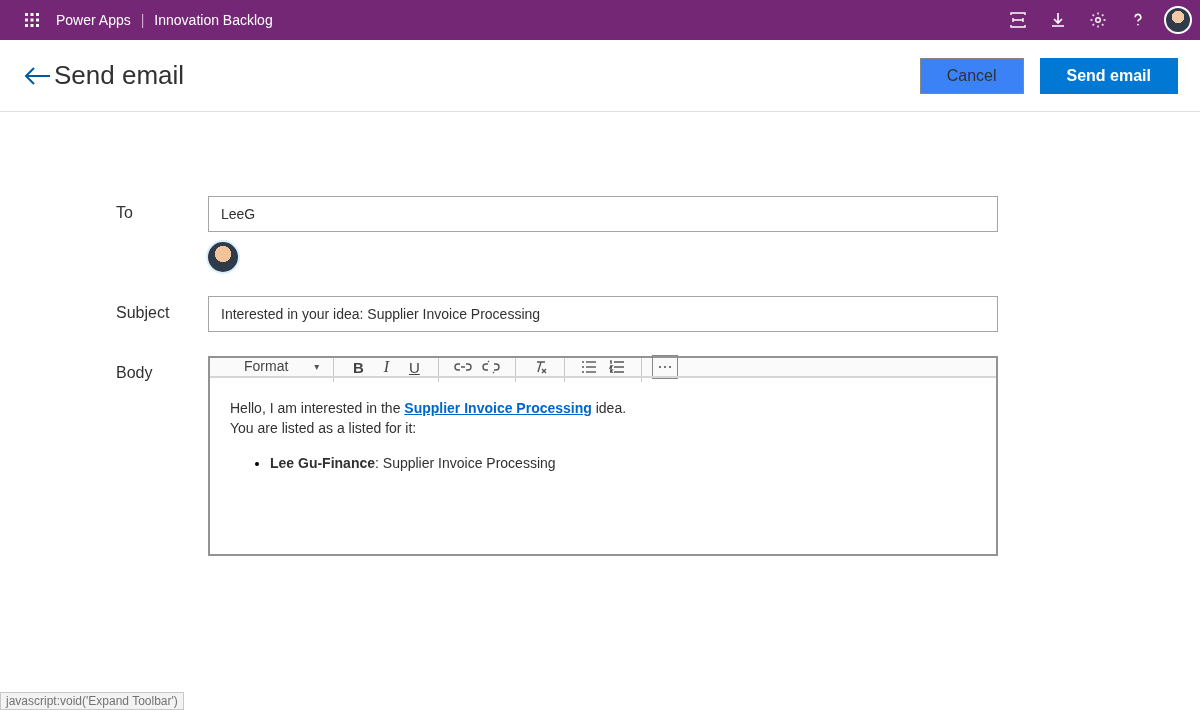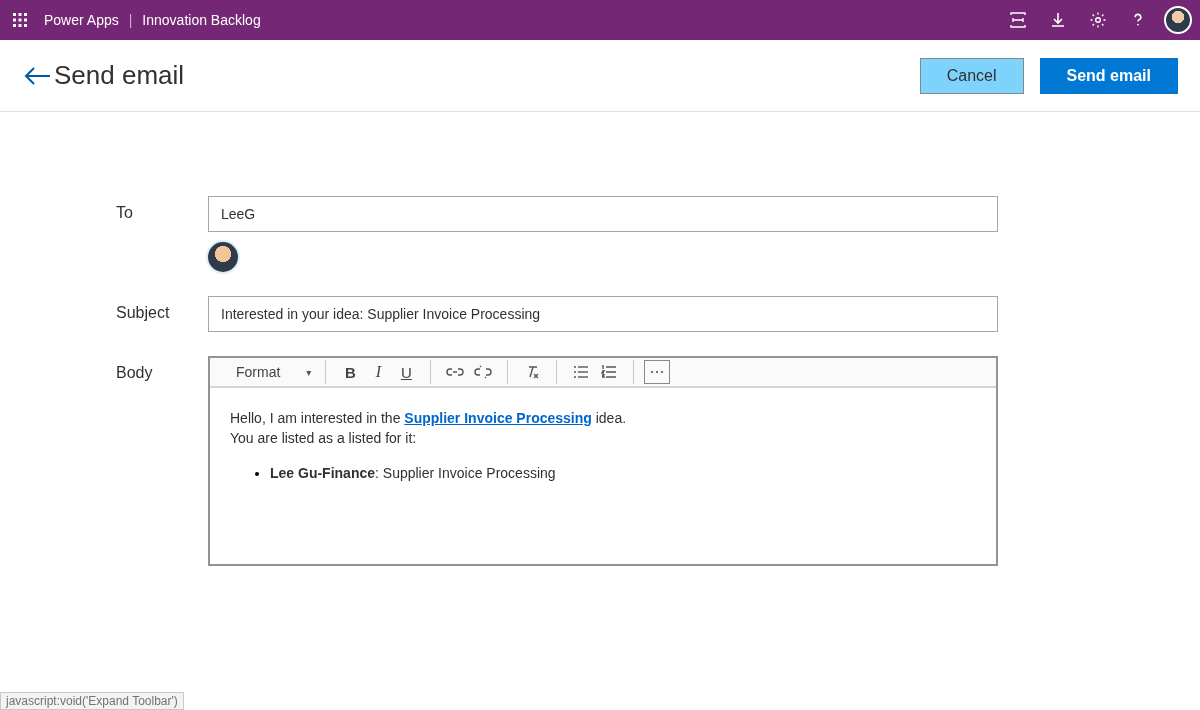--- a/index.html
+++ b/index.html
@@ -14,21 +14,21 @@
     position: relative;
   }
 
   
   .topbar {
     height: 40px;
     background: #742774;
     color: #fff;
     display: flex;
     align-items: center;
-    padding: 0 8px 0 0;
+    padding: 0 8px 0 12px;
   }
   .waffle {
     width: 40px; height: 40px;
     display: flex; align-items: center; justify-content: center;
     cursor: pointer;
   }
   .waffle svg { fill: #fff; }
   .brand {
     display: flex;
     align-items: center;
@@ -75,21 +75,21 @@
     font-size: 26px;
     font-weight: 400;
     color: #323130;
   }
   .pageheader .spacer { flex: 1; }
   .btn {
     height: 36px;
     padding: 0 26px;
     font-size: 16px;
     border: 1px solid #8a8886;
-    background: #7dd3fc;
+    background: #3b82f6;
     color: #323130;
     cursor: pointer;
     display: flex; align-items: center; justify-content: center;
     font-family: inherit;
   }
   .btn.primary {
     background: #0078d4;
     border-color: #0078d4;
     color: #fff;
     font-weight: 600;
@@ -134,24 +134,24 @@
   }
   .row.subject { margin-bottom: 24px; }
 
   
   .editor {
     border: 2px solid #939393;
     width: 790px;
     background: #fafafa;
   }
   .toolbar {
-    height: 30px;
-    display: flex;
-    align-items: center;
-    padding: 0 16px;
+    height: 20px;
+    display: flex;
+    align-items: flex-start;
+    padding: 0 24px;
     border-bottom: 2px solid #d6d6d6;
     position: relative;
   }
   .toolbar::after{
     content:"";
     position:absolute;
     left:0; right:0; bottom:-2px; height:2px;
     background:#d6d6d6;
   }
   .tb-group {

